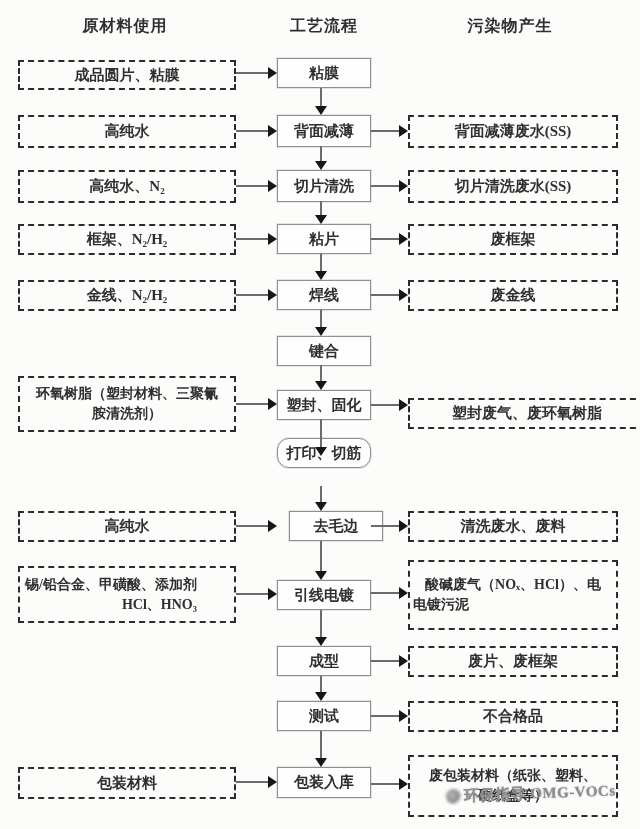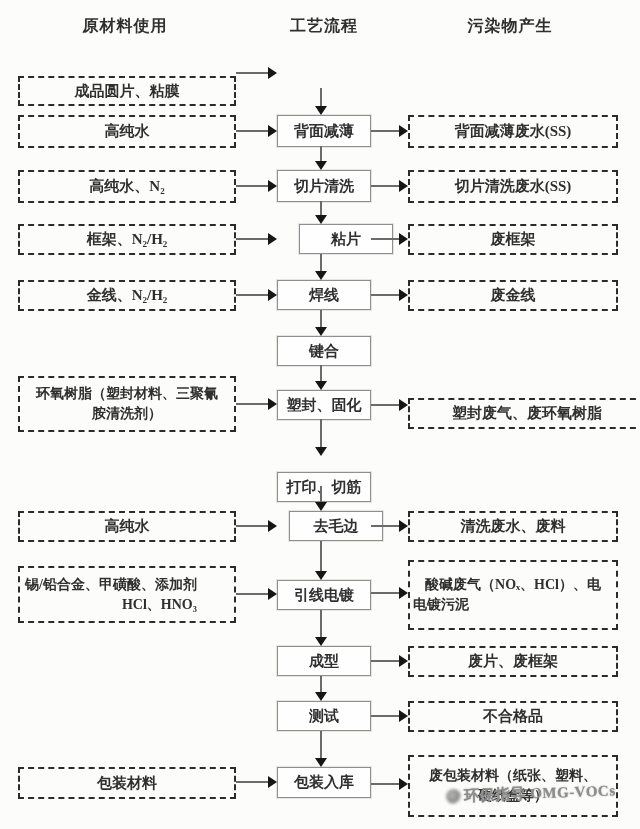--- a/index.html
+++ b/index.html
@@ -65,39 +65,40 @@
 </style>
 </head>
 <body>
 
 <div id="canvas">
 
   <div class="col-header" style="left:45px;width:160px;">原材料使用</div>
   <div class="col-header" style="left:277px;width:94px;">工艺流程</div>
   <div class="col-header" style="left:425px;width:170px;">污染物产生</div>
 
-  <div class="dashed-box" style="left:18px;top:76px;width:218px;height:30px;text-align:right;">成品圆片、粘膜</div>
+  <div class="dashed-box" style="left:18px;top:60px;width:218px;height:30px;text-align:right;">成品圆片、粘膜</div>
   <div class="dashed-box" style="left:18px;top:115px;width:218px;height:33px;">高纯水</div>
   <div class="dashed-box" style="left:18px;top:170px;width:218px;height:33px;">高纯水、N₂</div>
   <div class="dashed-box" style="left:18px;top:224px;width:218px;height:31px;">框架、N₂/H₂</div>
   <div class="dashed-box" style="left:18px;top:280px;width:218px;height:31px;">金线、N₂/H₂</div>
   <div class="dashed-box small" style="left:18px;top:376px;width:218px;height:56px;">环氧树脂（塑封材料、三聚氰
 胺清洗剂）</div>
   <div class="dashed-box" style="left:18px;top:511px;width:218px;height:31px;">高纯水</div>
   <div class="dashed-box small align-left" style="left:18px;top:566px;width:218px;height:57px;">锡/铅合金、甲磺酸、添加剂
 HCl、HNO₃</div>
   <div class="dashed-box" style="left:18px;top:767px;width:218px;height:32px;">包装材料</div>
 
+  <div class="proc-box" style="top:58px;">粘膜</div>
   <div class="proc-box" style="top:115px;height:32px;">背面减薄</div>
   <div class="proc-box" style="top:170px;height:32px;">切片清洗</div>
-  <div class="proc-box" style="top:224px;margin-left:22px;">粘片</div>
+  <div class="proc-box" style="top:224px;">粘片</div>
   <div class="proc-box" style="top:280px;">焊线</div>
   <div class="proc-box" style="top:336px;">键合</div>
   <div class="proc-box" style="top:390px;">塑封、固化</div>
-  <div class="proc-box" style="top:472px;">打印、切筋</div>
+  <div class="proc-box" style="top:438px;border-radius:12px;">打印、切筋</div>
   <div class="proc-box" style="top:511px;margin-left:12px;">去毛边</div>
   <div class="proc-box" style="top:580px;">引线电镀</div>
   <div class="proc-box" style="top:646px;">成型</div>
   <div class="proc-box" style="top:701px;">测试</div>
   <div class="proc-box" style="top:767px;height:31px;">包装入库</div>
 
   <div class="dashed-box" style="left:408px;top:115px;width:210px;height:33px;">背面减薄废水(SS)</div>
   <div class="dashed-box" style="left:408px;top:170px;width:210px;height:33px;">切片清洗废水(SS)</div>
   <div class="dashed-box" style="left:408px;top:224px;width:210px;height:31px;">废框架</div>
   <div class="dashed-box" style="left:408px;top:280px;width:210px;height:31px;">废金线</div>

